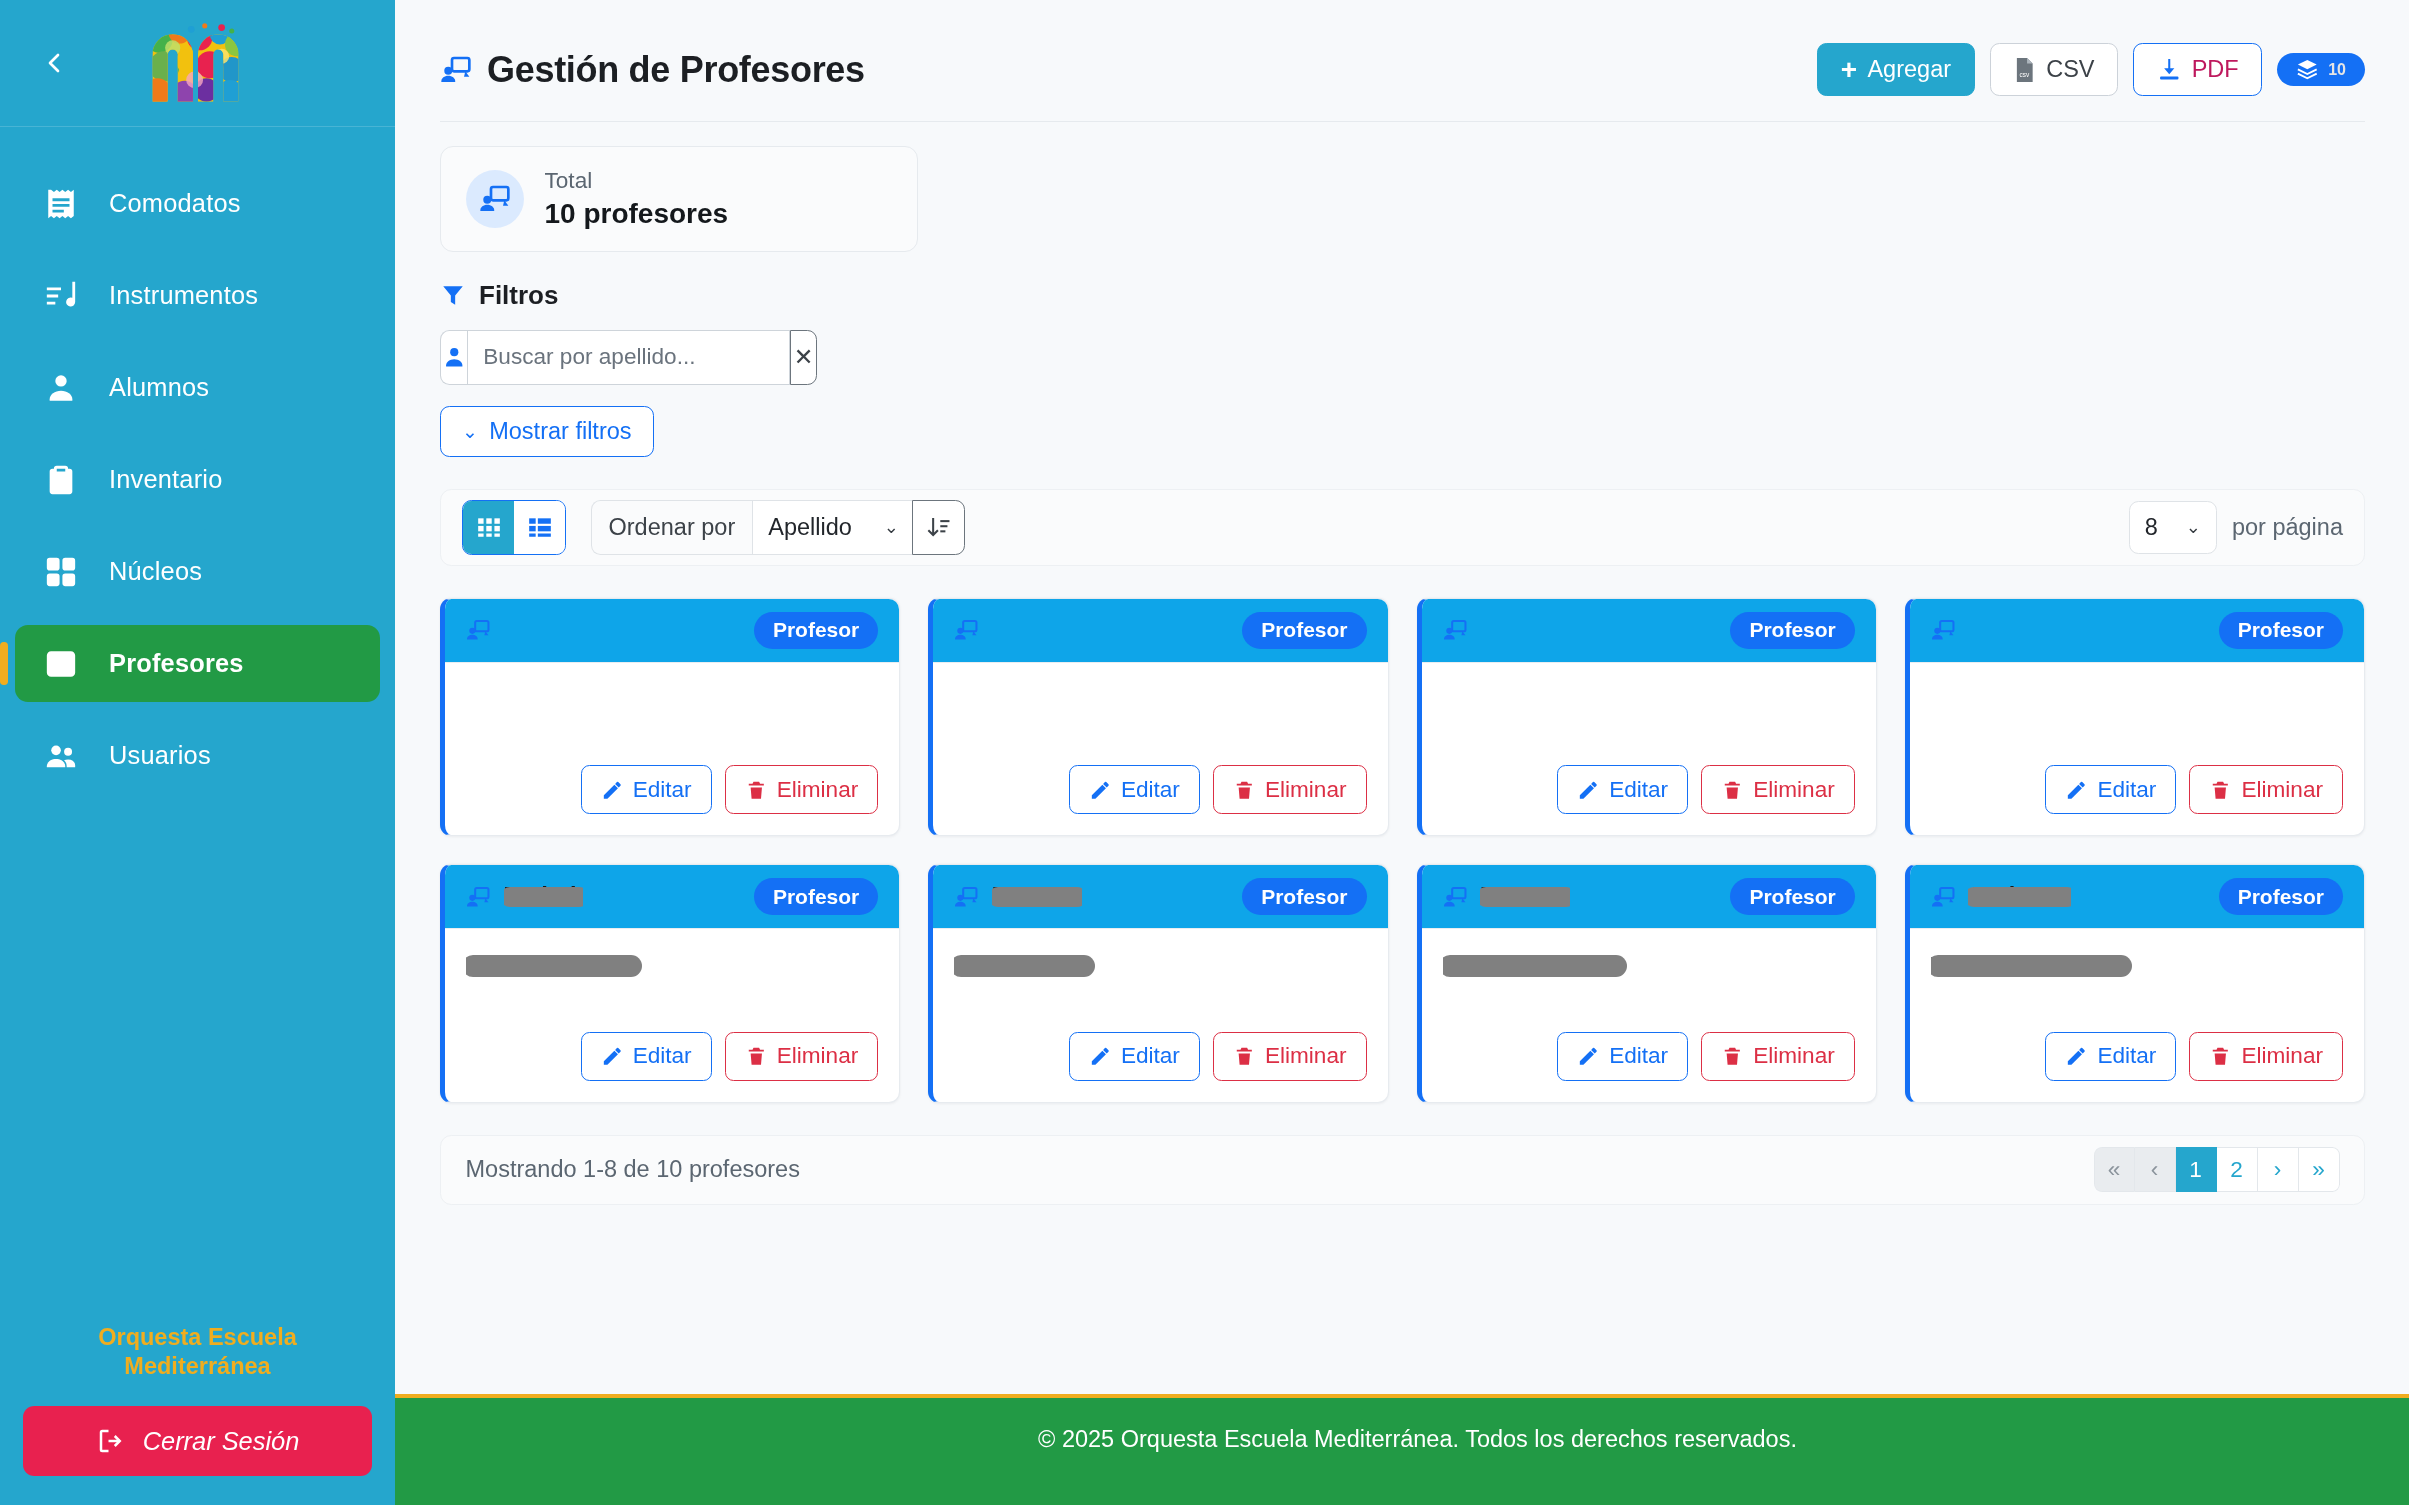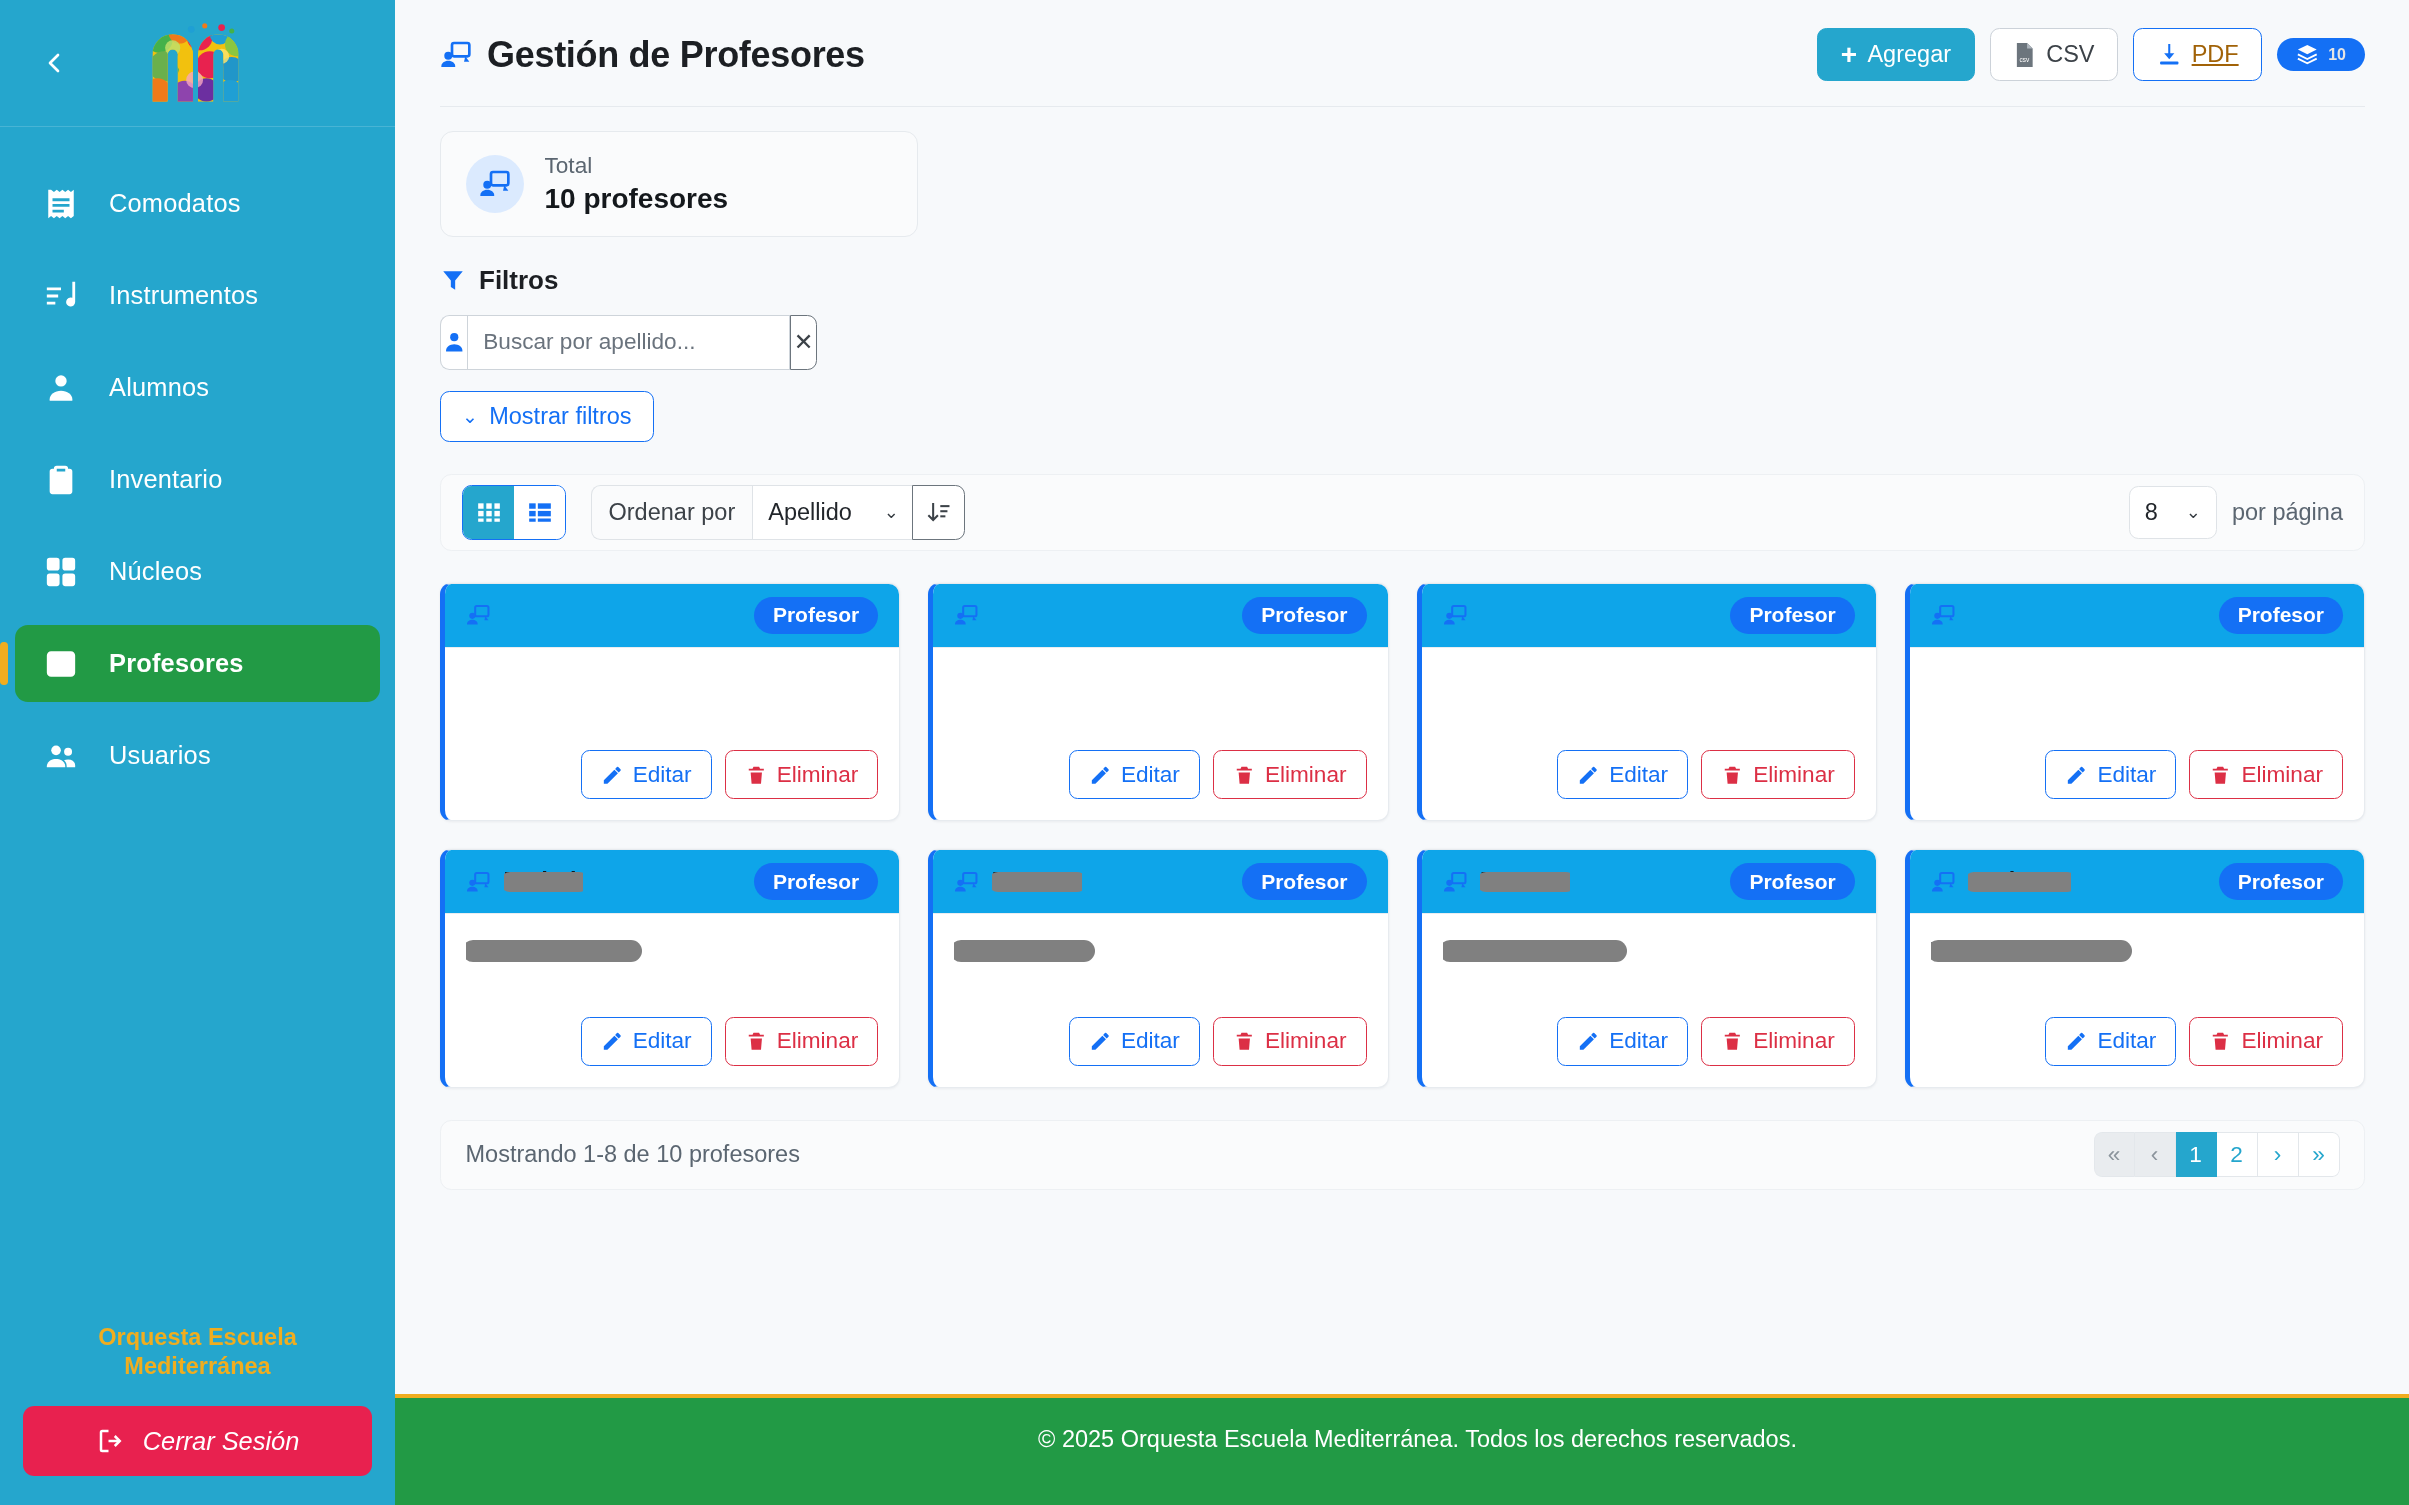--- a/index.html
+++ b/index.html
@@ -59,41 +59,41 @@
     font-family: "Liberation Sans", sans-serif;
     font-style: italic;
   }
   .logout-btn svg { width: 30px; height: 30px; fill: none; stroke: #fff; stroke-width: 2; }
 
   
   .main {
     flex: 1; height: 1506px; display: flex; flex-direction: column;
     background: #f7f9fb; overflow: hidden;
   }
-  .content { flex: 1; padding: 0 45px; border-radius: 28px; }
+  .content { flex: 1; padding: 15px 45px; border-radius: 28px; }
 
   .page-head {
     display: flex; align-items: center; justify-content: space-between;
     padding: 28px 0 24.5px 0; border-bottom: 0.9px solid #e6eaee;
   }
   .page-title { display: flex; align-items: center; gap: 15px; }
   .page-title h1 { font-size: 36px; font-weight: bold; color: #1c1f23; letter-spacing: -0.3px; }
   .title-icon svg { width: 32px; height: 32px; fill: #1470f5; display:block; }
 
   .head-actions { display: flex; align-items: center; gap: 15px; }
   .btn {
     display: inline-flex; align-items: center; gap: 10.4px;
     height: 53px; padding: 0 22.6px; border-radius: 9.4px;
     font-size: 23.5px; cursor: pointer; background: #fff;
     font-family: "Liberation Sans", sans-serif; white-space: nowrap;
   }
   .btn-add { background: #25a6cd; color: #fff; border: 0.9px solid #25a6cd; font-weight: 500; }
   .btn-add .plus { font-size: 28px; font-weight: bold; line-height: 1; }
   .btn-csv { border: 0.9px solid #ccd2d9; color: #3c4248; }
-  .btn-pdf { border: 0.9px solid #1470f5; color: #a16207; text-decoration: underline; }
+  .btn-pdf { border: 0.9px solid #1470f5; color: #be185d; }
   .btn-csv svg { width: 22.6px; height: 26px; }
   .btn-pdf svg { width: 24.5px; height: 24.5px; fill: #1470f5; }
   .badge-count {
     display: inline-flex; align-items: center; gap: 9.4px;
     background: #1470f5; color: #e5e5e5; border-radius: 28px;
     height: 33px; padding: 0 19px; font-size: 16px; font-weight: bold;
   }
   .badge-count svg { width: 22.6px; height: 22.6px; fill: #fff; }
 
   

